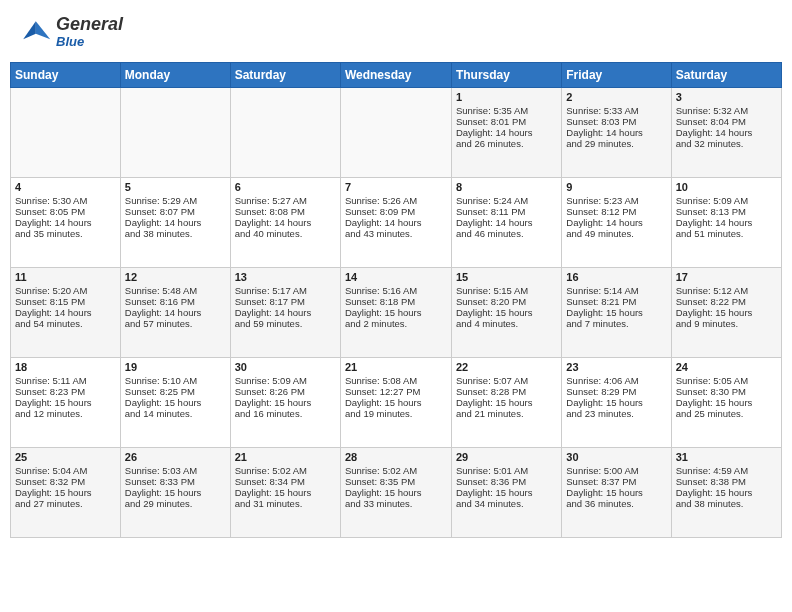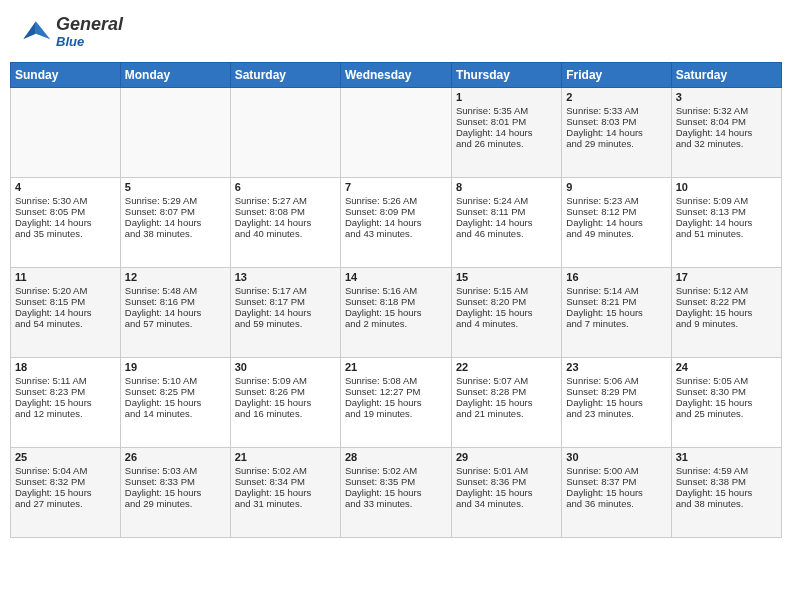--- a/index.html
+++ b/index.html
@@ -288,21 +288,21 @@
         </td>
         <td>
           <span class="day-num">22</span>
           <div>Sunrise: 5:07 AM</div>
           <div>Sunset: 8:28 PM</div>
           <div>Daylight: 15 hours</div>
           <div>and 21 minutes.</div>
         </td>
         <td>
           <span class="day-num">23</span>
-          <div>Sunrise: 5:06 AM</div>
+          <div>Sunrise: 4:06 AM</div>
           <div>Sunset: 8:29 PM</div>
           <div>Daylight: 15 hours</div>
           <div>and 23 minutes.</div>
         </td>
         <td>
           <span class="day-num">24</span>
           <div>Sunrise: 5:05 AM</div>
           <div>Sunset: 8:30 PM</div>
           <div>Daylight: 15 hours</div>
           <div>and 25 minutes.</div>

